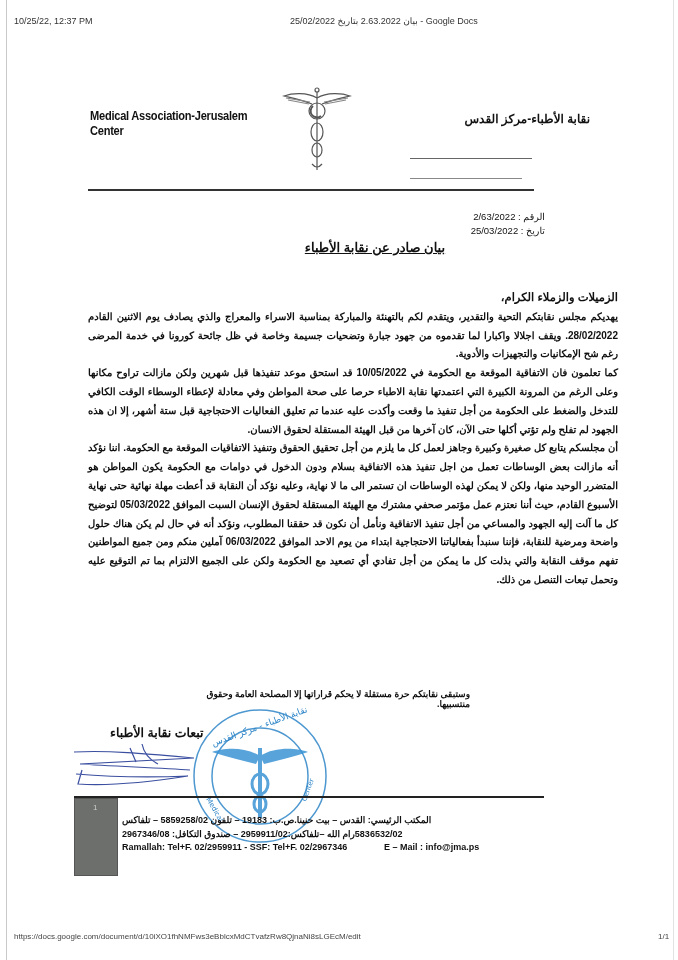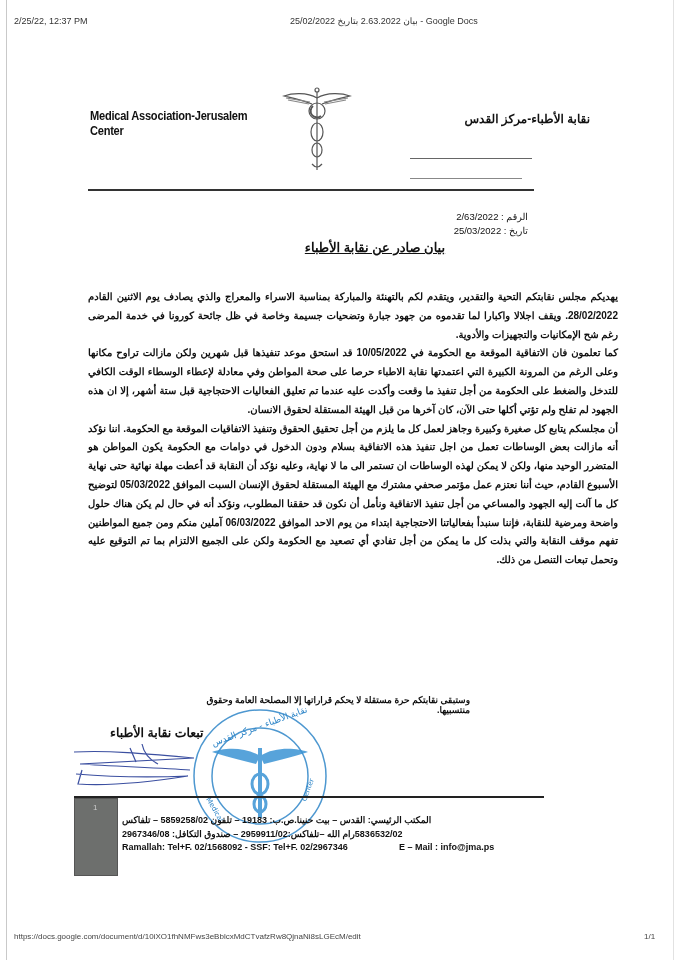--- a/index.html
+++ b/index.html
@@ -3,56 +3,56 @@
 <meta charset="utf-8">
 <style>
   html, body { margin:0; padding:0; background:#ffffff; }
   body { width:678px; height:960px; position:relative; overflow:hidden; font-family:"Liberation Sans", sans-serif; color:#111; }
   .page-frame { position:absolute; left:6px; top:0; width:666px; height:960px; border-left:1px solid #c9c9c9; border-right:1px solid #e2e2e2; }
   .print-header { position:absolute; top:16px; left:0; width:678px; font-size:9px; color:#333; }
   .print-header .ts { position:absolute; left:14px; }
   .print-header .ttl { position:absolute; left:290px; direction:ltr; }
   .print-footer { position:absolute; top:932px; left:0; width:678px; font-size:8px; color:#444; }
   .print-footer .url { position:absolute; left:14px; }
-  .print-footer .pg { position:absolute; left:644px; }
+  .print-footer .pg { position:absolute; left:658px; }
 
   .lh-en { position:absolute; left:90px; top:108px; font-family:"Liberation Sans", sans-serif; font-weight:bold; font-size:13.5px; line-height:15px; letter-spacing:-0.3px; transform:scaleX(0.82); transform-origin:left top; width:260px; }
   .lh-ar { position:absolute; right:88px; top:112px; font-weight:bold; font-size:12px; direction:rtl; }
   .caduceus { position:absolute; left:282px; top:84px; width:70px; height:90px; }
   .ref-line { position:absolute; height:1px; background:#666; }
   .hr-main { position:absolute; left:88px; top:189px; width:446px; height:2px; background:#333; }
 
-  .meta { position:absolute; right:150px; top:210px; direction:rtl; font-size:9.5px; line-height:14px; text-align:right; }
+  .meta { position:absolute; right:133px; top:210px; direction:rtl; font-size:9.5px; line-height:14px; text-align:right; }
   .title { position:absolute; left:0; width:678px; top:240px; text-align:center; direction:rtl; font-weight:bold; font-size:13px;margin-left:36px; }
   .title span { text-decoration:underline; }
 
   .body { position:absolute; left:88px; width:530px; top:288px; direction:rtl; text-align:justify; font-weight:bold; font-size:10px; line-height:18.8px; }
   .body p { margin:0; }
   .greeting { font-size:11.5px; margin-bottom:1px !important; }
 
-  .closing { position:absolute; left:200px; top:689px; width:270px; direction:rtl; font-weight:bold; font-size:9px; text-align:right;margin-top:6px; }
+  .closing { position:absolute; left:200px; top:689px; width:270px; direction:rtl; font-weight:bold; font-size:9px; text-align:right; }
   .signer { position:absolute; left:110px; top:725px; direction:rtl; font-weight:bold; font-size:12.5px; }
   .signature { position:absolute; left:70px; top:740px; width:130px; height:50px; }
   .stamp { position:absolute; left:190px; top:706px; width:140px; height:140px; }
 
   .footer-rule { position:absolute; left:74px; top:796px; width:470px; height:2px; background:#222; }
   .gray-box { position:absolute; left:74px; top:798px; width:42px; height:76px; background:#6d6f6d; border:1px solid #555; }
   .gray-box span { position:absolute; left:18px; top:4px; font-size:8px; color:#ccc; }
   .contact { position:absolute; left:122px; top:814px; width:420px; font-size:9px; line-height:13.5px; font-weight:bold; }
   .contact .ar { direction:rtl; text-align:left; unicode-bidi:plaintext; }
   .contact .en { direction:ltr; color:#111; }
-  .contact .en .mail { position:absolute; left:277px;text-align:right; }
+  .contact .en .mail { position:absolute; left:262px;text-align:right; }
 </style>
 </head>
 <body>
 
 <div class="page-frame"></div>
 
 <div class="print-header">
-  <span class="ts">2/25/22, 12:37 PM</span>
+  <span class="ts">10/25/22, 12:37 PM</span>
   <span class="ttl">بيان 2.63.2022 بتاريخ 25/02/2022 - Google Docs</span>
 </div>
 
 <div class="lh-en">
   <div>Medical Association-Jerusalem</div>
   <div>Center</div>
 </div>
 
 <svg class="caduceus" viewBox="0 0 70 90">
   <g fill="none" stroke="#555" stroke-width="1.2">
@@ -83,20 +83,21 @@
   </div>
   <div>
     <span>تاريخ :</span>
     <span>25/03/2022</span>
   </div>
 </div>
 
 <div class="title"><span>بيان صادر عن نقابة الأطباء</span></div>
 
 <div class="body">
+  <p class="greeting">الزميلات والزملاء الكرام،</p>
   <p>يهديكم مجلس نقابتكم التحية والتقدير، ويتقدم لكم بالتهنئة والمباركة بمناسبة الاسراء والمعراج والذي يصادف يوم الاثنين القادم 28/02/2022. ويقف اجلالا واكبارا لما تقدموه من جهود جبارة وتضحيات جسيمة وخاصة في ظل جائحة كورونا في خدمة المرضى رغم شح الإمكانيات والتجهيزات والأدوية.</p>
   <p>كما تعلمون فان الاتفاقية الموقعة مع الحكومة في 10/05/2022 قد استحق موعد تنفيذها قبل شهرين ولكن مازالت تراوح مكانها وعلى الرغم من المرونة الكبيرة التي اعتمدتها نقابة الاطباء حرصا على صحة المواطن وفي معادلة لإعطاء الوسطاء الوقت الكافي للتدخل والضغط على الحكومة من أجل تنفيذ ما وقعت وأكدت عليه عندما تم تعليق الفعاليات الاحتجاجية قبل ستة أشهر، إلا ان هذه الجهود لم تفلح ولم تؤتي أكلها حتى الآن، كان آخرها من قبل الهيئة المستقلة لحقوق الانسان.</p>
   <p>أن مجلسكم يتابع كل صغيرة وكبيرة وجاهز لعمل كل ما يلزم من أجل تحقيق الحقوق وتنفيذ الاتفاقيات الموقعة مع الحكومة. اننا نؤكد أنه مازالت بعض الوساطات تعمل من اجل تنفيذ هذه الاتفاقية بسلام ودون الدخول في دوامات مع الحكومة يكون المواطن هو المتضرر الوحيد منها، ولكن لا يمكن لهذه الوساطات ان تستمر الى ما لا نهاية، وعليه نؤكد أن النقابة قد أعطت مهلة نهائية حتى نهاية الأسبوع القادم، حيث أننا نعتزم عمل مؤتمر صحفي مشترك مع الهيئة المستقلة لحقوق الإنسان السبت الموافق 05/03/2022 لتوضيح كل ما آلت إليه الجهود والمساعي من أجل تنفيذ الاتفاقية ونأمل أن نكون قد حققنا المطلوب، ونؤكد أنه في حال لم يكن هناك حلول واضحة ومرضية للنقابة، فإننا سنبدأ بفعالياتنا الاحتجاجية ابتداء من يوم الاحد الموافق 06/03/2022 آملين منكم ومن جميع المواطنين تفهم موقف النقابة والتي بذلت كل ما يمكن من أجل تفادي أي تصعيد مع الحكومة ولكن على الجميع الالتزام بما تم التوقيع عليه وتحمل تبعات التنصل من ذلك.</p>
 </div>
 
 <div class="closing">وستبقى نقابتكم حرة مستقلة لا يحكم قراراتها إلا المصلحة العامة وحقوق منتسبيها.</div>
 
 <svg class="stamp" viewBox="0 0 140 140">
   <g fill="none" stroke="#2f86c8" stroke-width="1.5" opacity="0.85">
     <circle cx="70" cy="70" r="66"></circle>
@@ -126,21 +127,21 @@
 
 <div class="footer-rule"></div>
 <div class="gray-box">
     <span>1</span>
   </div>
 
 <div class="contact">
   <div class="ar">المكتب الرئيسي: القدس – بيت حنينا.ص.ب: 19183 – تلفون 5859258/02 – تلفاكس</div>
   <div class="ar">5836532/02رام الله –تلفاكس:2959911/02 – صندوق التكافل: 2967346/08</div>
   <div class="en" style="position:relative;">
-    <span>Ramallah: Tel+F. 02/1568092 - SSF: Tel+F. 02/2967346</span>
+    <span>Ramallah: Tel+F. 02/2959911 - SSF: Tel+F. 02/2967346</span>
     <span class="mail">E – Mail : info@jma.ps</span>
   </div>
 </div>
 
 <div class="print-footer">
   <span class="url">https://docs.google.com/document/d/10iXO1fhNMFws3eBblcxMdCTvafzRw8QjnaNi8sLGEcM/edit</span>
   <span class="pg">1/1</span>
 </div>
 
 </body></html>

